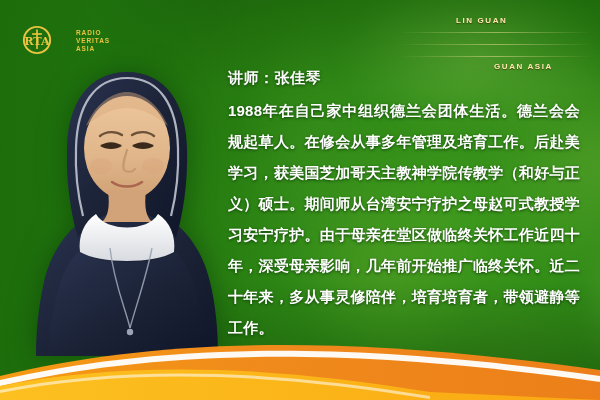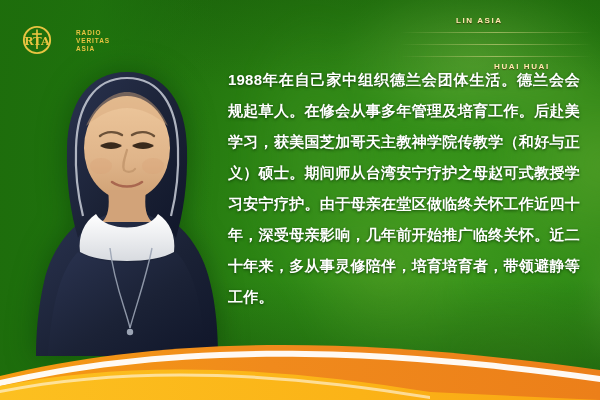--- a/index.html
+++ b/index.html
@@ -140,22 +140,22 @@
       <span>RADIO</span>
       <span>VERITAS</span>
       <span>ASIA</span>
     </span>
   </div>
 
   <div class="title-art">
     <div class="rule r1"></div>
     <div class="rule r2"></div>
     <div class="rule r3"></div>
-    <div class="py py-top">LIN ASIA</div>
-    <div class="py py-bot">HUAI HUAI</div>
+    <div class="py py-top">LIN GUAN</div>
+    <div class="py py-bot">GUAN ASIA</div>
   </div>
 
   <div class="portrait">
     <svg viewBox="0 0 186 318">
       <defs>
         <radialGradient id="glow" cx="50%" cy="45%" r="62%">
           <stop offset="0%" stop-color="#3f9a1e" stop-opacity=".0"></stop>
           <stop offset="100%" stop-color="#1d6b0c" stop-opacity=".0"></stop>
         </radialGradient>
         <linearGradient id="habit" x1="0" y1="0" x2="1" y2="1">
@@ -212,20 +212,21 @@
         <path d="M44 196 C 66 210 120 210 142 196 C158 212 168 244 172 300 L14 300 C18 244 28 212 44 196 Z" fill="url(#habit)"></path>
 
         <path d="M76 192 C 80 228 92 254 96 272" fill="none" stroke="#9aa3b4" stroke-width="1.4" opacity=".9"></path>
         <path d="M118 192 C 112 222 102 250 96 272" fill="none" stroke="#9aa3b4" stroke-width="1.4" opacity=".9"></path>
         <circle cx="96" cy="276" r="3.2" fill="#aab3c2" opacity=".9"></circle>
       </g>
     </svg>
   </div>
 
   <div class="copy">
+    <div class="lead">讲师：张佳琴</div>
     <div class="body">1988年在自己家中组织德兰会团体生活。德兰会会规起草人。在修会从事多年管理及培育工作。后赴美学习，获美国芝加哥天主教神学院传教学（和好与正义）硕士。期间师从台湾安宁疗护之母赵可式教授学习安宁疗护。由于母亲在堂区做临终关怀工作近四十年，深受母亲影响，几年前开始推广临终关怀。近二十年来，多从事灵修陪伴，培育培育者，带领避静等工作。</div>
   </div>
 
   <div class="ribbon">
     <svg viewBox="0 0 600 64" preserveAspectRatio="none">
       <defs>
         <linearGradient id="gOrange" x1="0" y1="0" x2="1" y2="0">
           <stop offset="0%" stop-color="#f59a12"></stop>
           <stop offset="45%" stop-color="#f08a1c"></stop>
           <stop offset="100%" stop-color="#ec7f19"></stop>

